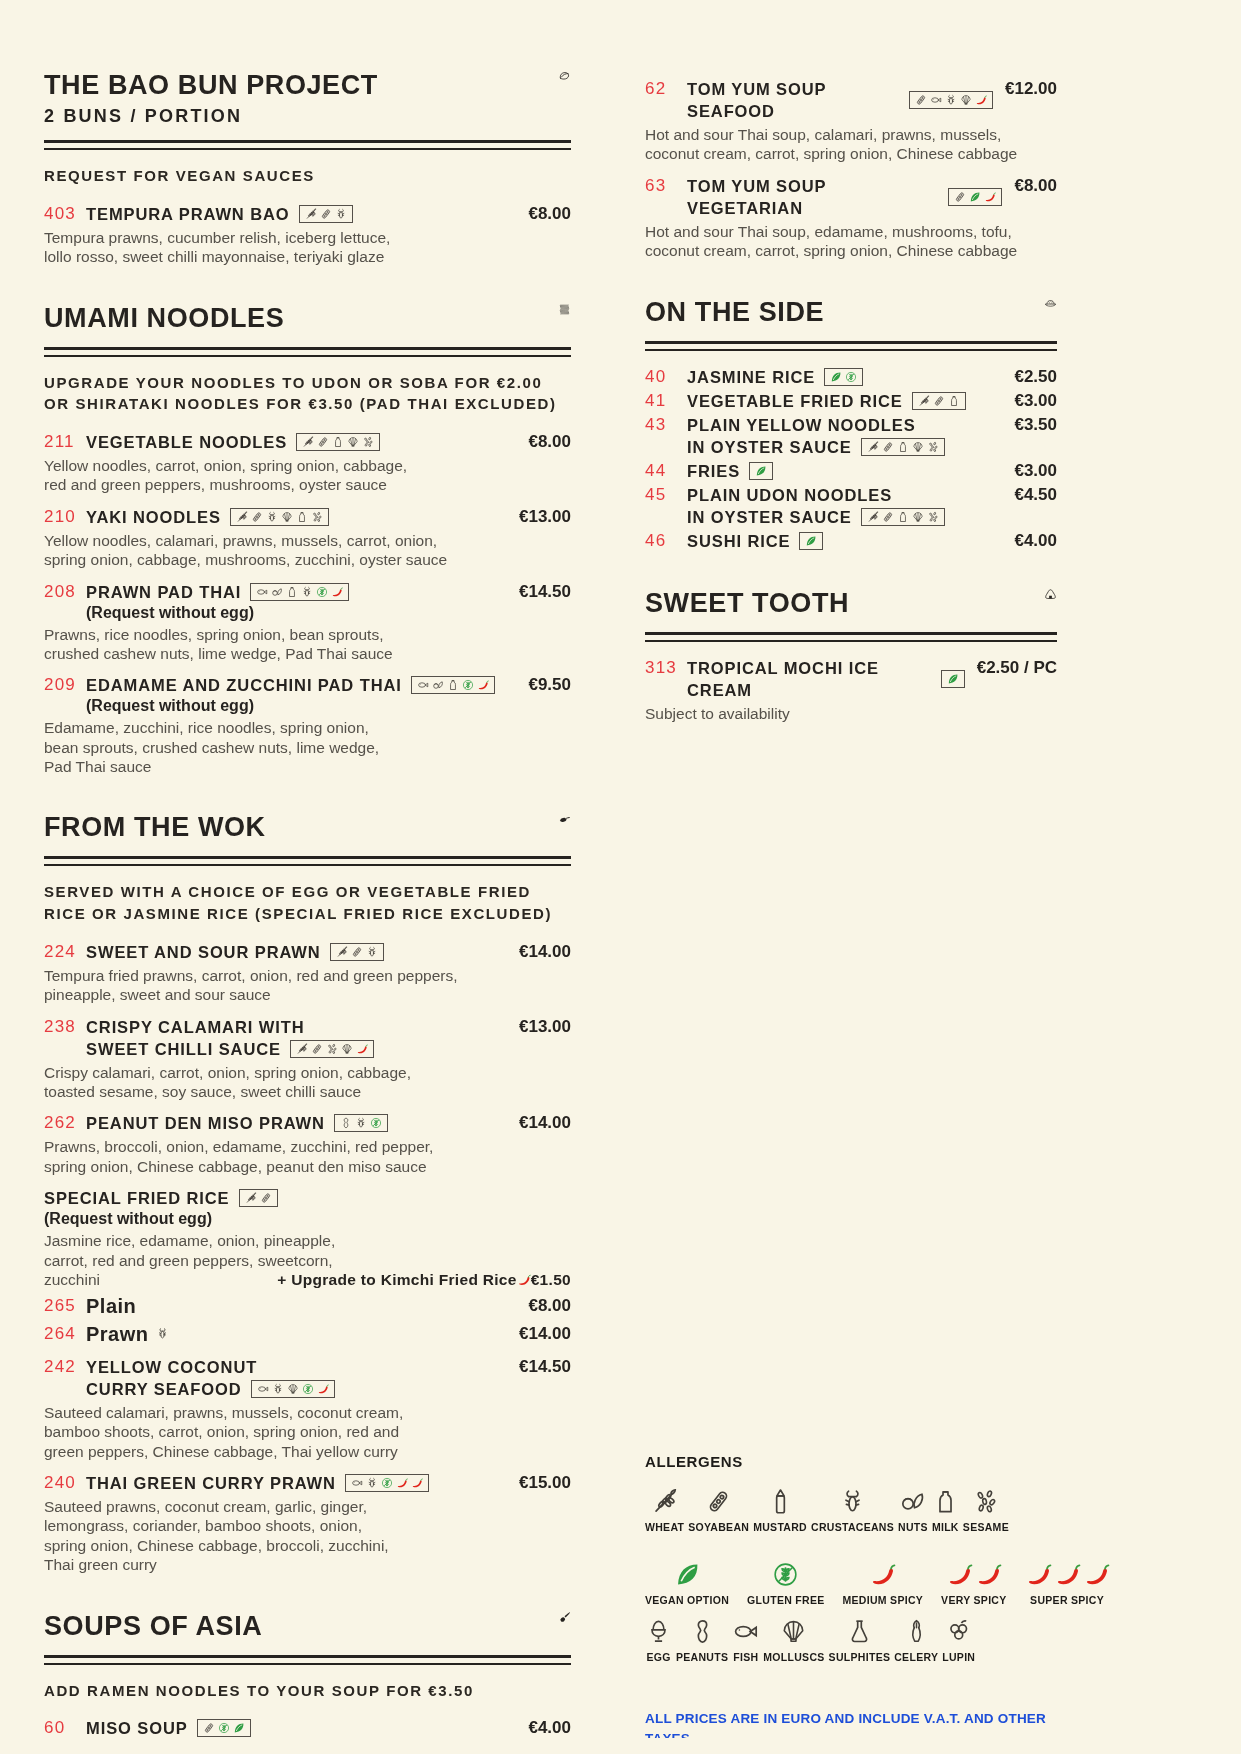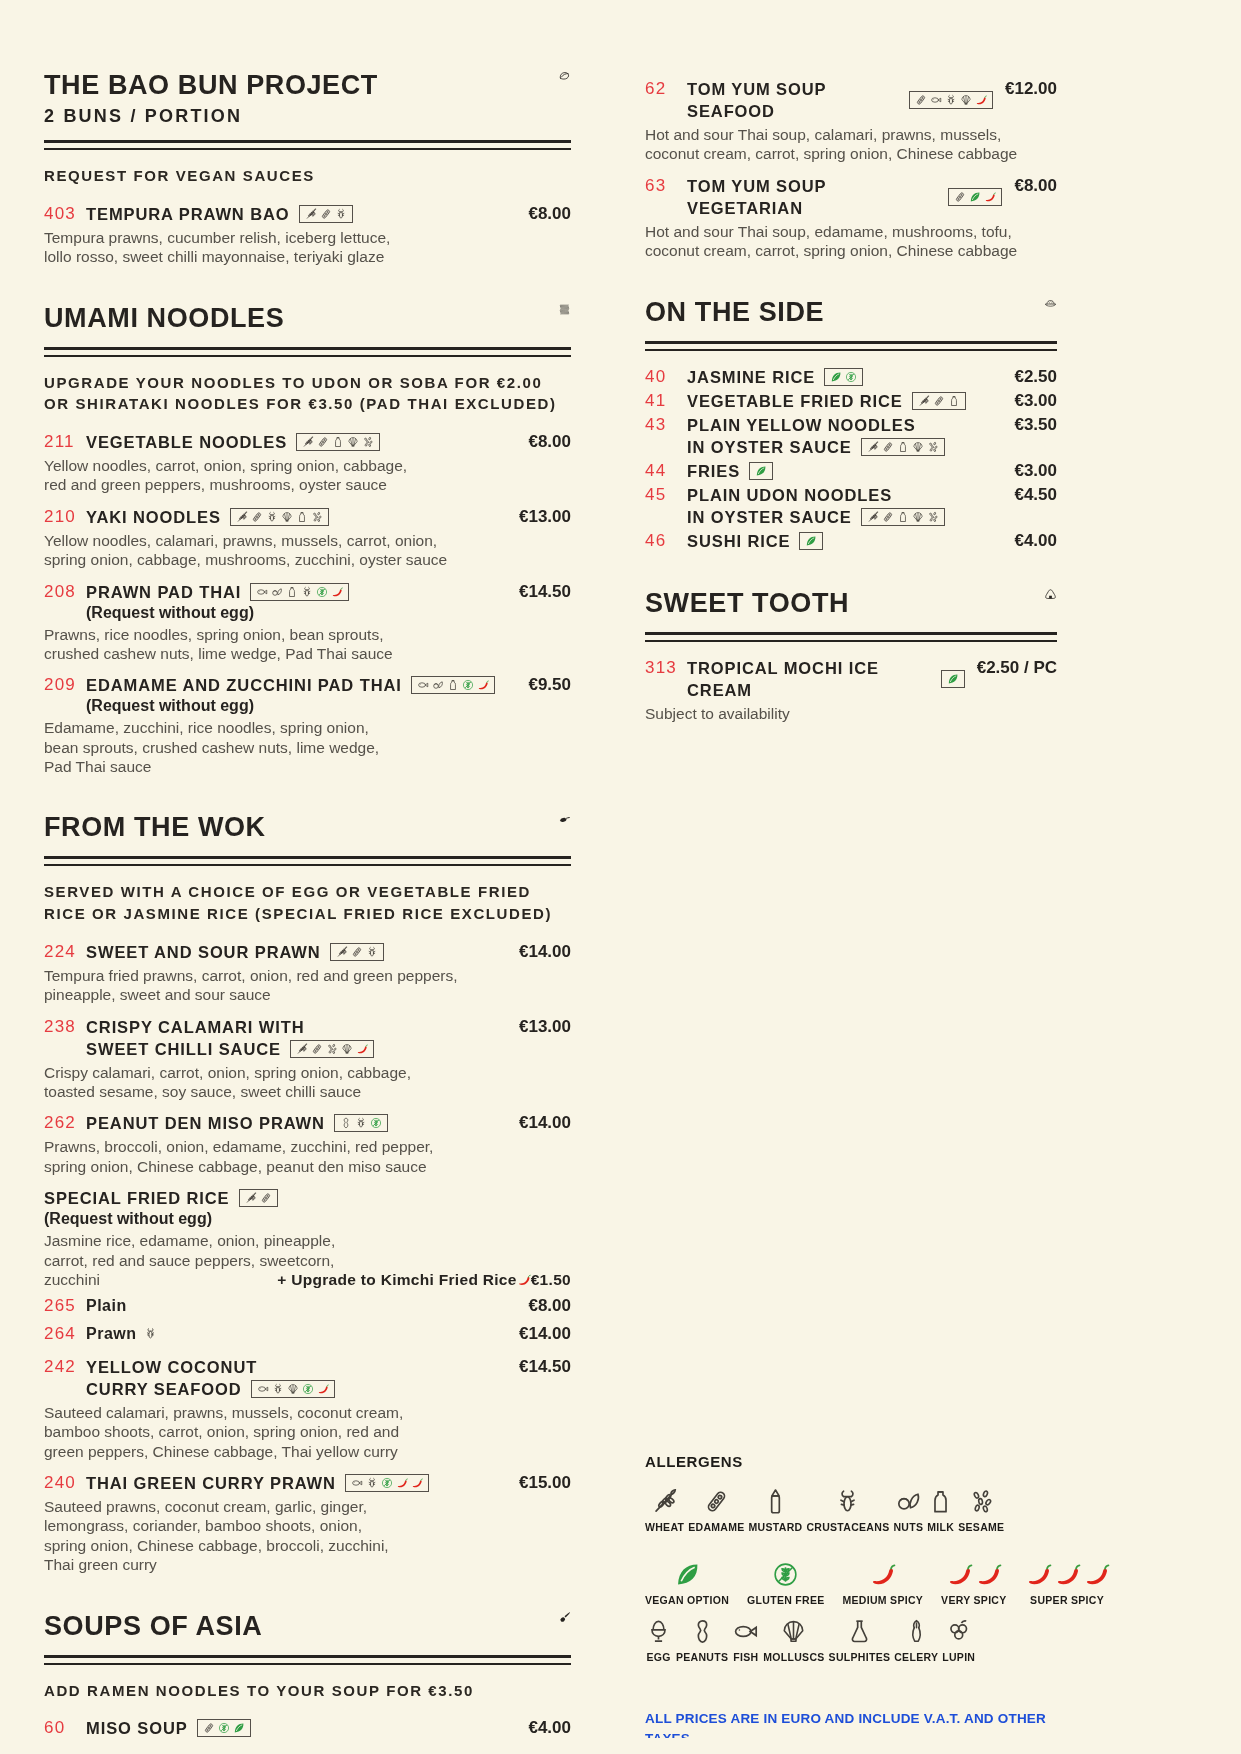--- a/index.html
+++ b/index.html
@@ -18,21 +18,21 @@
   .note{font-size:15px;font-weight:600;letter-spacing:1.6px;line-height:1.45;
         margin-bottom:16px;white-space:pre-line;color:#2b2722;}
 
   .item{margin-bottom:11px;}
   .sides .item{margin-bottom:2px;}
   .ihead{display:flex;align-items:flex-start;}
   .num{color:var(--red);font-size:17px;min-width:42px;letter-spacing:1.2px;line-height:22px;flex:none;}
   .mid{flex:1;min-width:0;}
   .iline{display:flex;align-items:center;min-height:22px;}
   .iname{font-size:16.5px;font-weight:800;letter-spacing:.9px;color:#262320;line-height:22px;}
-  .vname{font-size:16px;letter-spacing:.5px;}
+  .vname{font-size:20px;letter-spacing:.5px;}
   .price{font-size:17px;font-weight:700;white-space:nowrap;margin-left:12px;line-height:22px;color:#262320;}
   .albox{display:inline-flex;align-items:center;gap:3px;border:1.3px solid #55504a;
          padding:2px 5px;margin-left:9px;background:transparent;flex:none;}
   .albox .ic svg{width:12px;height:12px;display:block;}
   .ic{display:inline-flex;color:#44403a;}
   .ic svg{width:13px;height:13px;display:block;}
   .ic-vegan{color:var(--green);} .ic-gluten-free{color:var(--green);} .ic-chilli{color:var(--chilli);}
   .bare{margin-left:7px;}
   .subline{margin-left:42px;font-size:16px;font-weight:700;margin-top:1px;color:#262320;}
   .subline.flush{margin-left:0;}
@@ -627,21 +627,21 @@
                         <circle cx="12" cy="17" r="1.5"></circle>
                       </g>
                     </svg>
                   </span>
                 </span>
               </div>
             </div>
           </div>
           <div class="subline flush">(Request without egg)</div>
           <div class="desc">Jasmine rice, edamame, onion, pineapple,
-carrot, red and sauce peppers, sweetcorn,</div>
+carrot, red and green peppers, sweetcorn,</div>
           <div class="upgrade">
             <span class="desc-tail">zucchini</span>
             <span class="upright">
               <b class="uplabel">+ Upgrade to Kimchi Fried Rice</b>
               <span class="ic ic-chilli">
                 <svg viewBox="0 0 24 24">
                   <path fill="currentColor" d="M19.8 6.8c1 0 1.7 1 1.5 2.2-1 5.6-5.8 11.6-13 11.6-2.7 0-4.8-1-4.8-2 0-.9 1.3-.7 3.2-.7 6.4 0 10.3-4.4 11.2-9.3.2-1.1.9-1.8 1.9-1.8z"></path>
                   <path fill="none" stroke="#3a9e3f" stroke-width="1.6" stroke-linecap="round" d="M19.6 6.8c.4-1.7 1.5-2.7 3-2.9"></path>
                 </svg>
               </span>
@@ -1285,21 +1285,21 @@
                 <svg viewBox="0 0 24 24">
                   <g transform="rotate(38 12 12)" fill="none" stroke="currentColor" stroke-width="1.5">
                     <rect x="8.6" y="2.6" width="6.8" height="18.8" rx="3.4"></rect>
                     <circle cx="12" cy="7" r="1.5"></circle>
                     <circle cx="12" cy="12" r="1.5"></circle>
                     <circle cx="12" cy="17" r="1.5"></circle>
                   </g>
                 </svg>
               </span>
             </span>
-            <div class="leg-label">EDAMAME</div>
+            <div class="leg-label">SOYABEAN</div>
           </div>
           <div class="leg-item">
             <span class="leg-icons">
               <span class="ic ic-mustard">
                 <svg viewBox="0 0 24 24">
                   <g fill="none" stroke="currentColor" stroke-width="1.5" stroke-linejoin="round">
                     <path d="M12 1.8l3.2 5.2H8.8z"></path>
                     <rect x="8.6" y="7" width="6.8" height="15" rx="1.6"></rect>
                   </g>
                 </svg>

